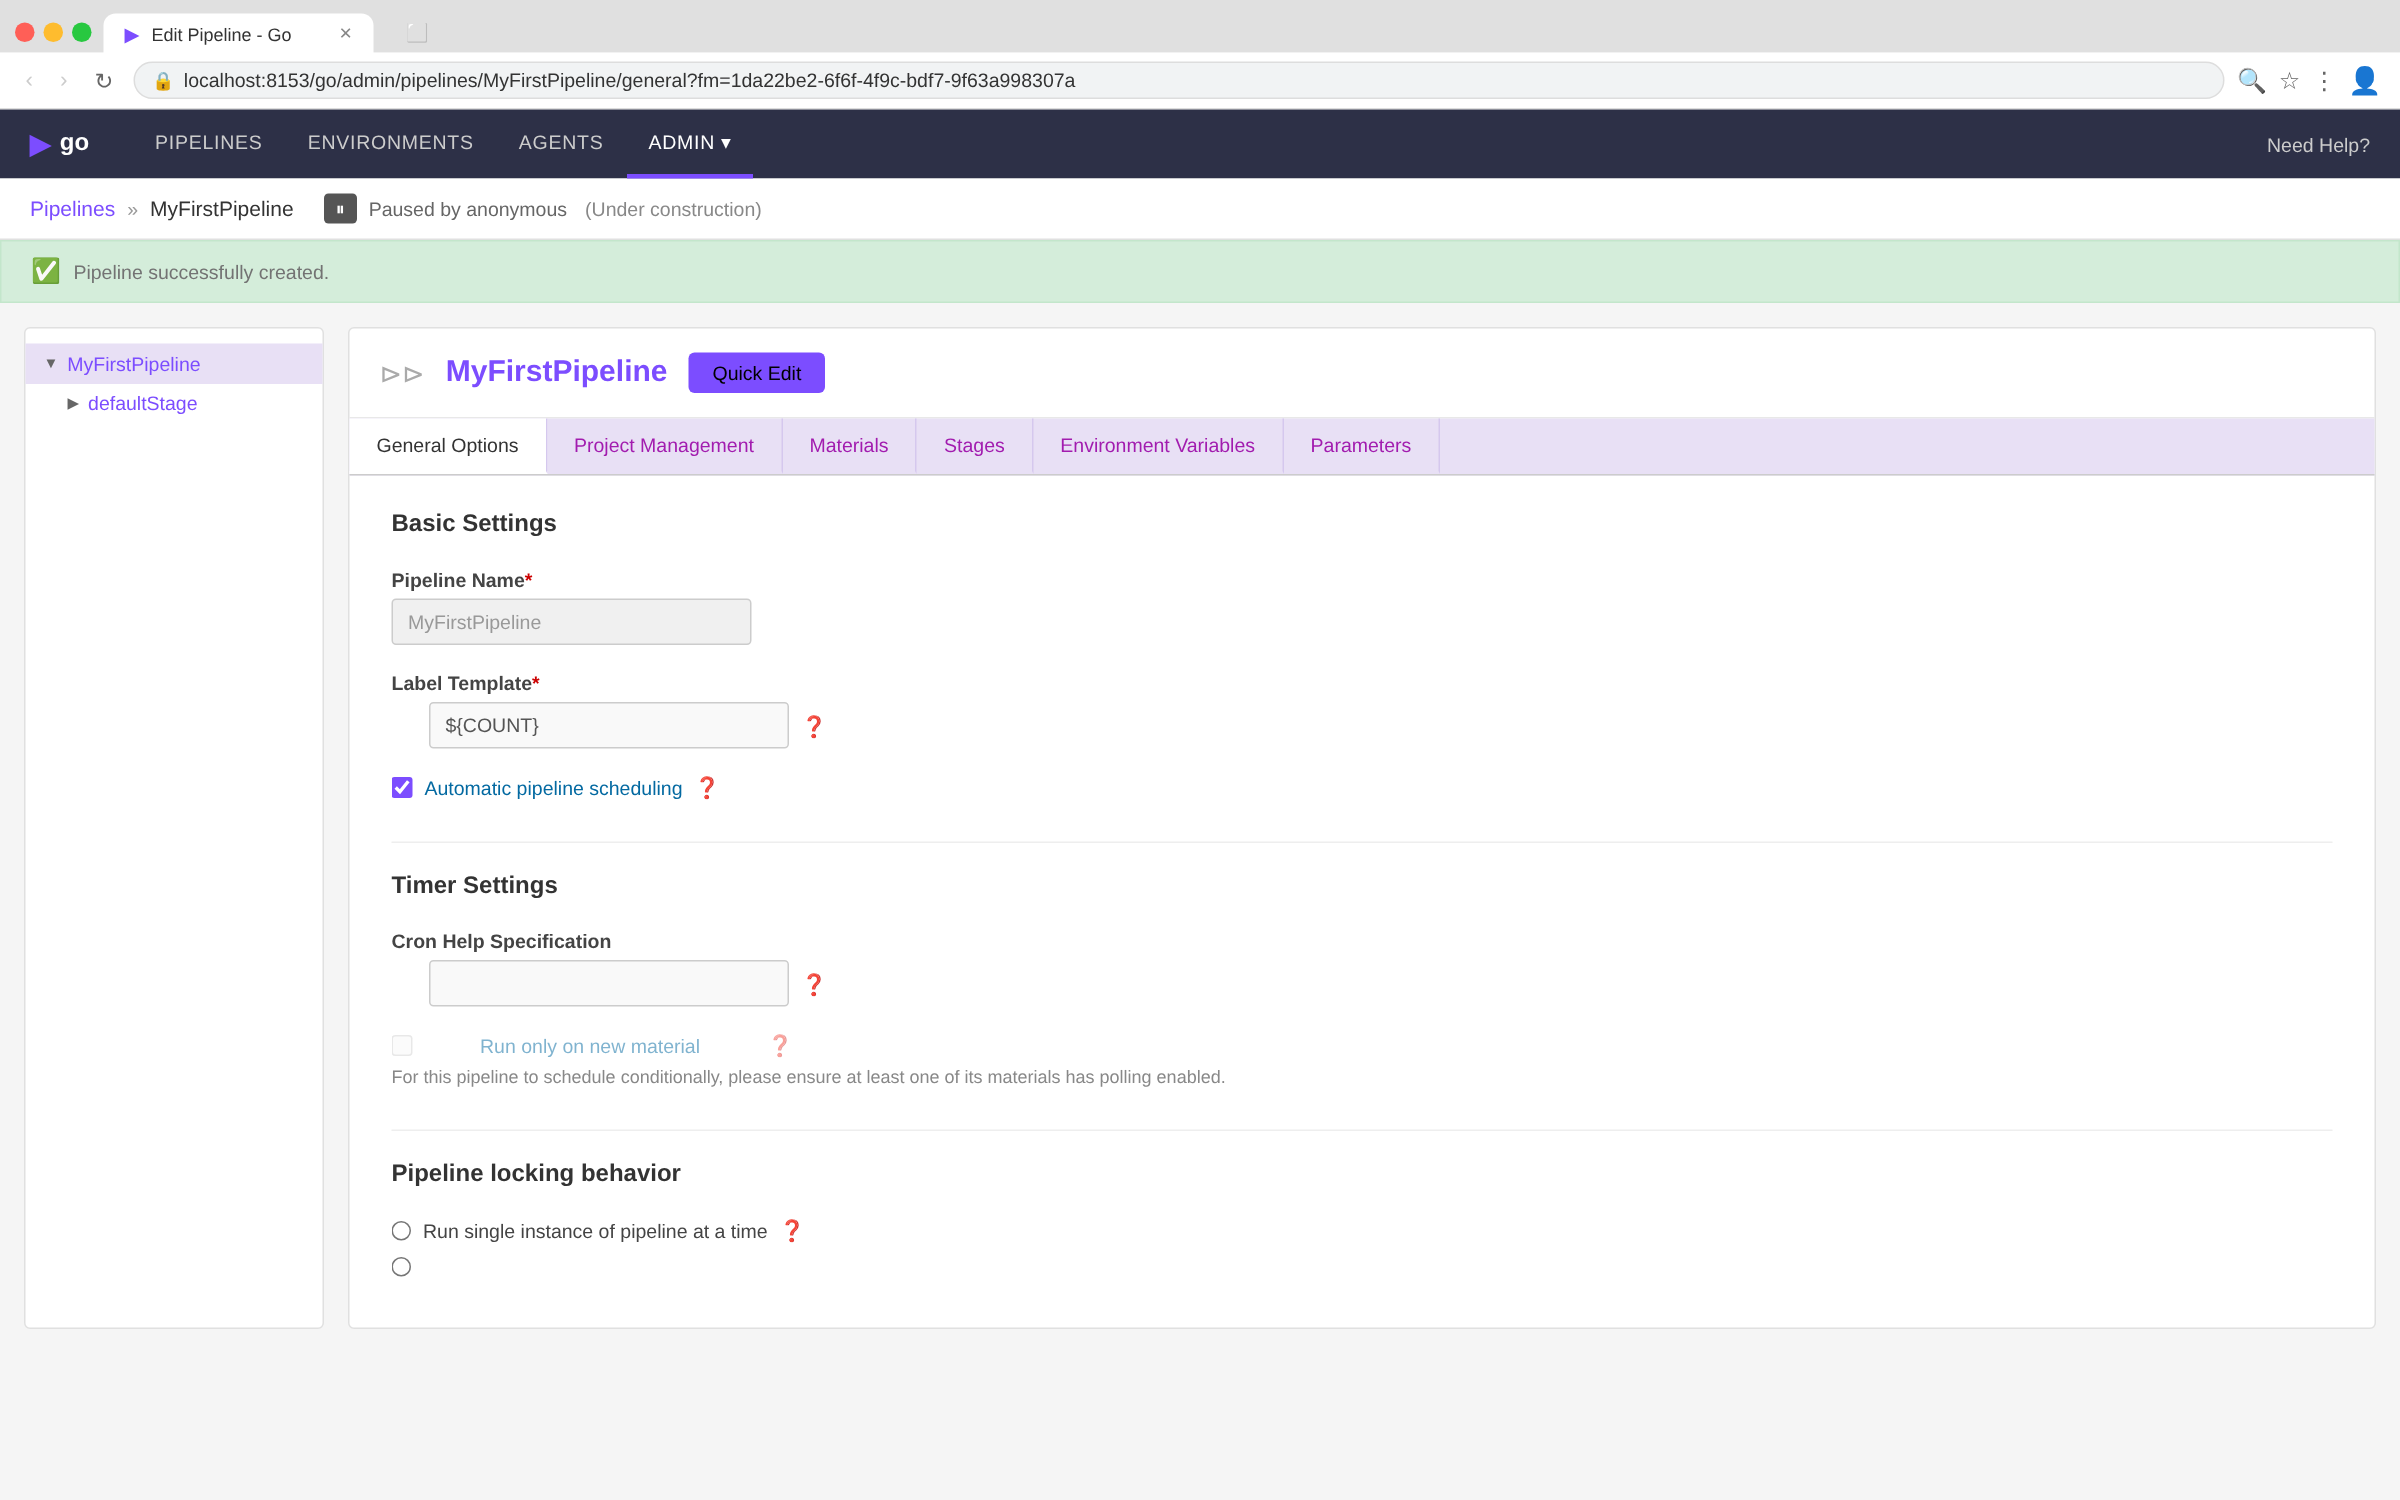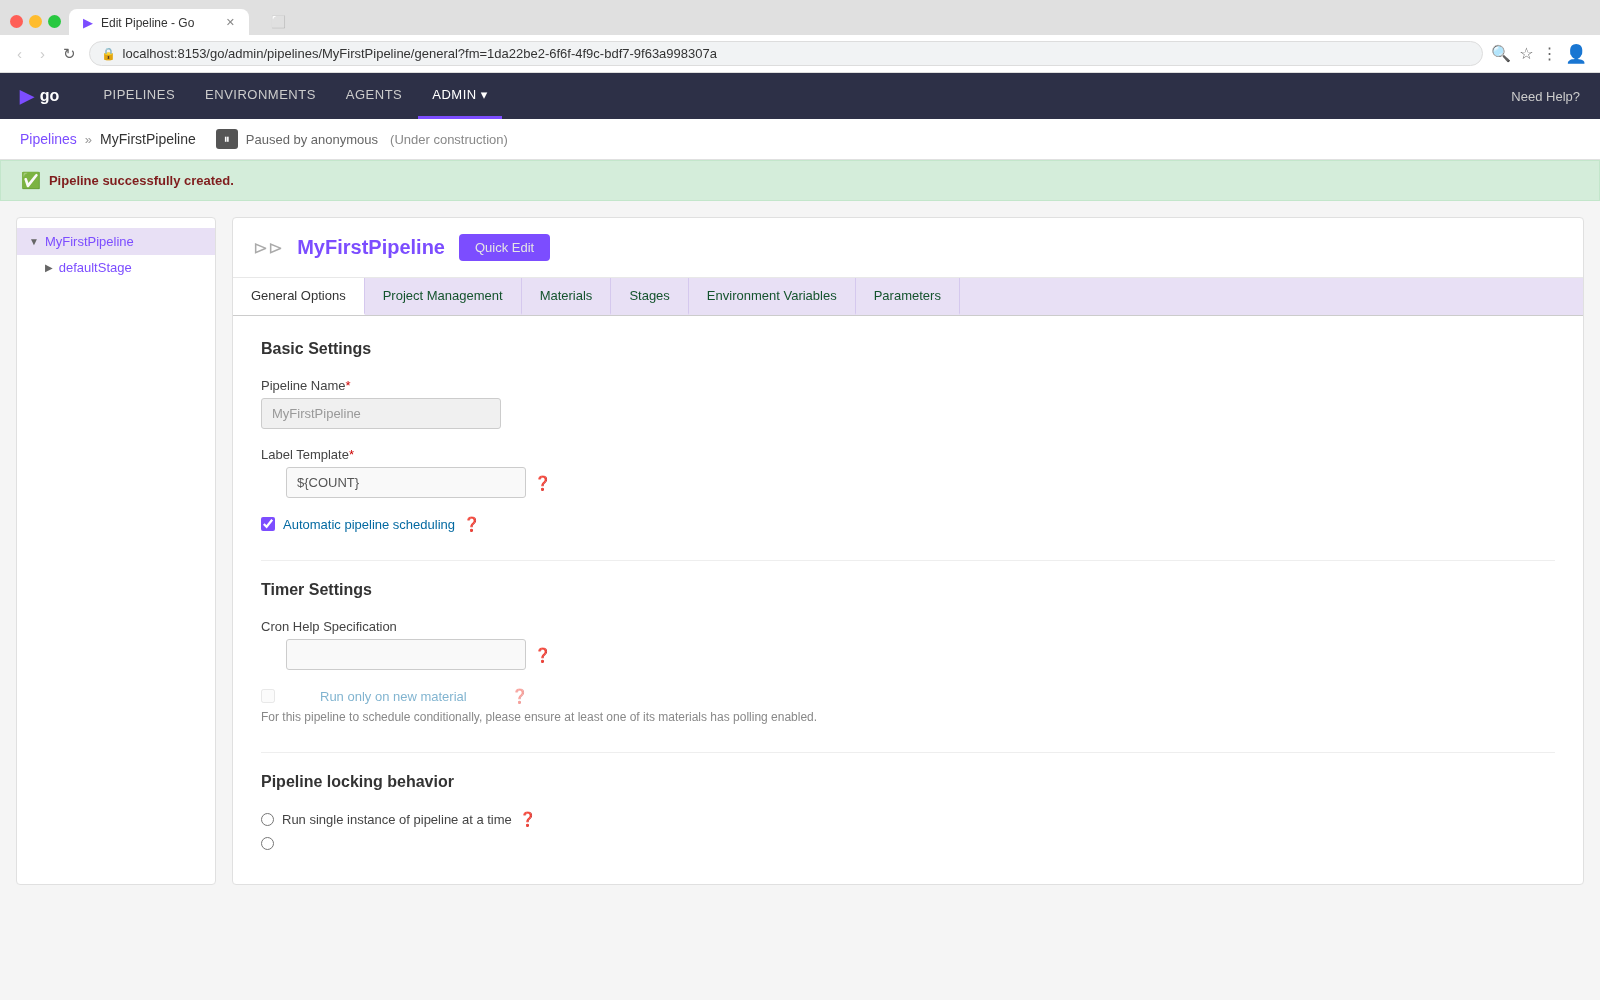--- a/index.html
+++ b/index.html
@@ -43,52 +43,52 @@
     .breadcrumb-link { color: #7c4dff; font-size: 14px; cursor: pointer; font-weight: 500; }
     .breadcrumb-sep { color: #999; font-size: 13px; }
     .breadcrumb-current { color: #333; font-size: 14px; font-weight: 500; }
     .pause-btn { background: #555; color: white; border: none; border-radius: 3px; padding: 3px 8px; cursor: pointer; font-size: 12px; margin-left: 12px; display: flex; align-items: center; gap: 4px; }
     .pause-text { color: #666; font-size: 13px; }
     .construction-text { color: #888; font-size: 13px; margin-left: 4px; }
 
     
     .success-banner { background: #d4edda; border: 1px solid #c3e6cb; padding: 10px 20px; display: flex; align-items: center; gap: 8px; }
     .success-icon { color: #28a745; font-size: 16px; }
-    .success-text { color: #7f1d1d; font-size: 13px; font-weight: 700; }
+    .success-text { color: #737373; font-size: 13px; font-weight: 400; }
 
     
     .main-content { display: flex; padding: 16px; gap: 16px; }
 
     
     .sidebar { width: 200px; background: white; border: 1px solid #e0e0e0; border-radius: 4px; padding: 10px 0; min-height: 600px; flex-shrink: 0; }
     .sidebar-item { padding: 6px 12px; display: flex; align-items: center; gap: 6px; cursor: pointer; }
     .sidebar-item.selected { background: #e8e0f5; }
     .sidebar-item-label { font-size: 13px; color: #7c4dff; font-weight: 500; }
     .sidebar-expand { font-size: 10px; color: #666; }
     .sidebar-child { padding: 5px 12px 5px 28px; display: flex; align-items: center; gap: 6px; cursor: pointer; }
     .sidebar-child-label { font-size: 13px; color: #7c4dff; }
     .sidebar-child-expand { font-size: 10px; color: #666; }
 
     
     .editor-panel { flex: 1; background: white; border: 1px solid #e0e0e0; border-radius: 4px; }
     .editor-header { padding: 16px 20px; display: flex; align-items: center; gap: 14px; border-bottom: 1px solid #e8e8e8; }
     .pipeline-icon { color: #aaa; font-size: 18px; display: flex; align-items: center; gap: 2px; }
     .pipeline-title { color: #7c4dff; font-size: 20px; font-weight: 600; }
-    .quick-edit-btn { background: #7c4dff; color: #e5e5e5; border: none; border-radius: 4px; padding: 6px 16px; font-size: 13px; cursor: pointer; font-weight: 500; }
+    .quick-edit-btn { background: #7c4dff; color: #000000; border: none; border-radius: 4px; padding: 6px 16px; font-size: 13px; cursor: pointer; font-weight: 500; }
 
     
     .tabs { display: flex; background: #e8e0f5; border-bottom: 1px solid #ccc; }
-    .tab { padding: 10px 18px; font-size: 13px; cursor: pointer; color: #14532d; border-right: 1px solid #d5c8ee; border-bottom: 2px solid transparent; }
+    .tab { padding: 10px 18px; font-size: 13px; cursor: pointer; color: #a21caf; border-right: 1px solid #d5c8ee; border-bottom: 2px solid transparent; }
     .tab.active { background: white; color: #333; font-weight: 500; border-bottom: 2px solid white; }
 
     
     .form-content { padding: 24px 28px; }
     .section-title { font-size: 16px; font-weight: 600; color: #333; margin-bottom: 20px; }
     .form-group { margin-bottom: 18px; }
-    .form-label { font-size: 13px; color: #444; margin-bottom: 5px; display: block; font-weight: 400; }
+    .form-label { font-size: 13px; color: #444; margin-bottom: 5px; display: block; font-weight: 700; }
     .form-label .required { color: #cc0000; }
     .form-input { width: 240px; padding: 7px 10px; border: 1px solid #ccc; border-radius: 3px; font-size: 13px; color: #555; background: #f9f9f9; }
     .input-row { display: flex; align-items: center; gap: 8px; margin-left: 25px; }
     .help-icon { color: #888; font-size: 14px; cursor: pointer; }
     .checkbox-row { display: flex; align-items: center; gap: 8px; margin-top: 4px; }
     .checkbox-row input[type="checkbox"] { width: 14px; height: 14px; accent-color: #7c4dff; cursor: pointer; }
     .checkbox-label { font-size: 13px; color: #0369a1; }
     .section-divider { margin: 28px 0 20px; border: none; border-top: 1px solid #eee; }
     .hint-text { font-size: 12px; color: #888; margin-top: 6px; }
     .radio-row { display: flex; align-items: center; gap: 8px; margin-bottom: 10px; }

